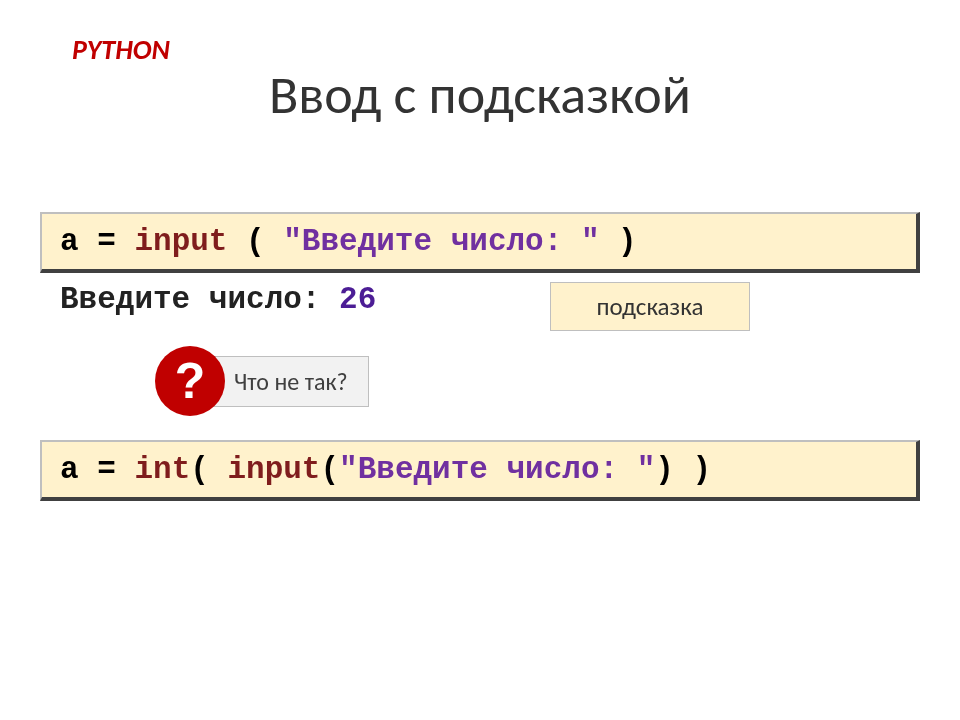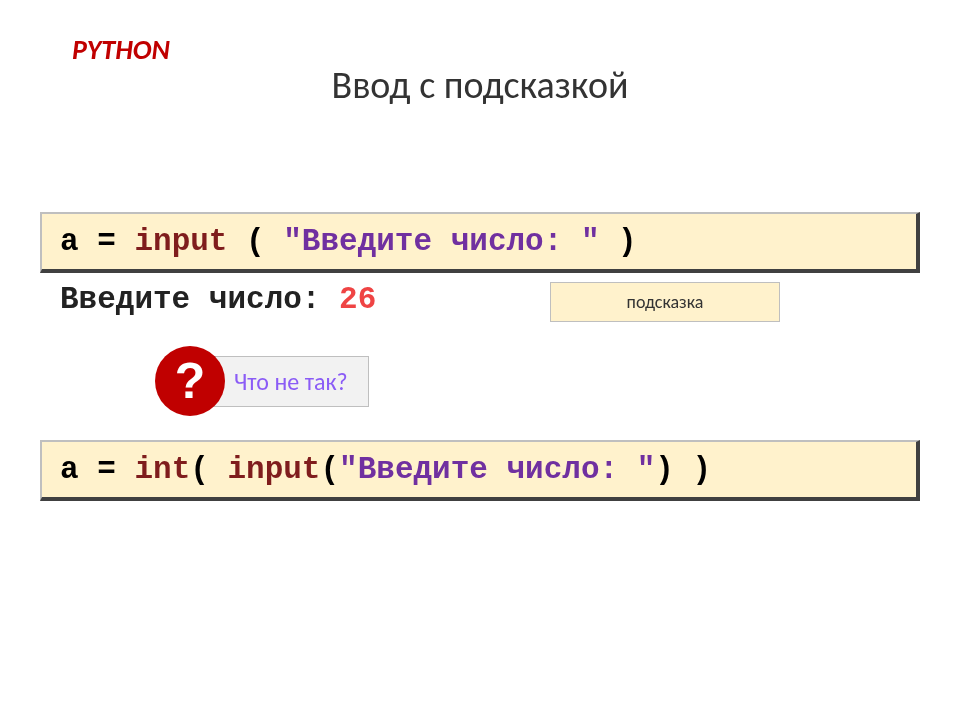--- a/index.html
+++ b/index.html
@@ -25,21 +25,21 @@
       font-style: italic;
       font-family: "Calibri", Arial, sans-serif;
       margin-left: 32px;
     }
     .slide-title {
       position: absolute;
       top: 62px;
       left: 0;
       right: 0;
       text-align: center;
-      font-size: 38px;
+      font-size: 54px;
       color: #333;
       font-family: "Calibri", Arial, sans-serif;
     }
     .code-box {
       position: absolute;
       background: #fff2cc;
       border-top: 2px solid #bfbfbf;
       border-left: 2px solid #bfbfbf;
       border-right: 4px solid #404040;
       border-bottom: 4px solid #404040;
@@ -64,29 +64,29 @@
     .tok-str { color: #7030a0; }
     .output-line {
       position: absolute;
       top: 282px;
       left: 60px;
       font-family: "Courier New", monospace;
       font-weight: bold;
       font-size: 31px;
       color: #222;
     }
-    .output-num { color: #ef4444; }
+    .output-num { color: #4c1d95; }
     .hint-badge {
       position: absolute;
       top: 282px;
       left: 550px;
-      width: 230px;
+      width: 200px;
       background: #fff2cc;
       border: 1.5px solid #bfbfbf;
-      font-size: 18px;
+      font-size: 25px;
       text-align: center;
       padding: 8px 6px;
       font-family: "Calibri", Arial, sans-serif;
       color: #333;
     }
     .question-callout {
       position: absolute;
       top: 346px;
       left: 155px;
       display: flex;
@@ -107,21 +107,21 @@
       position: relative;
       font-family: Arial, sans-serif;
     }
     .question-text {
       background: #f2f2f2;
       border: 1.5px solid #bfbfbf;
       font-size: 24px;
       padding: 10px 20px 10px 26px;
       margin-left: -18px;
       font-family: "Calibri", Arial, sans-serif;
-      color: #8b5cf6;
+      color: #404040;
     }
   </style>
 </head>
 <body>
 
 <div class="python-label">PYTHON</div>
 
 <div class="slide-title">Ввод с подсказкой</div>
 
 <div class="code-box code-box-1"><span class="tok-plain">a = </span><span class="tok-kw">input</span><span class="tok-plain"> ( </span><span class="tok-str">"Введите число: "</span><span class="tok-plain"> )</span></div>

